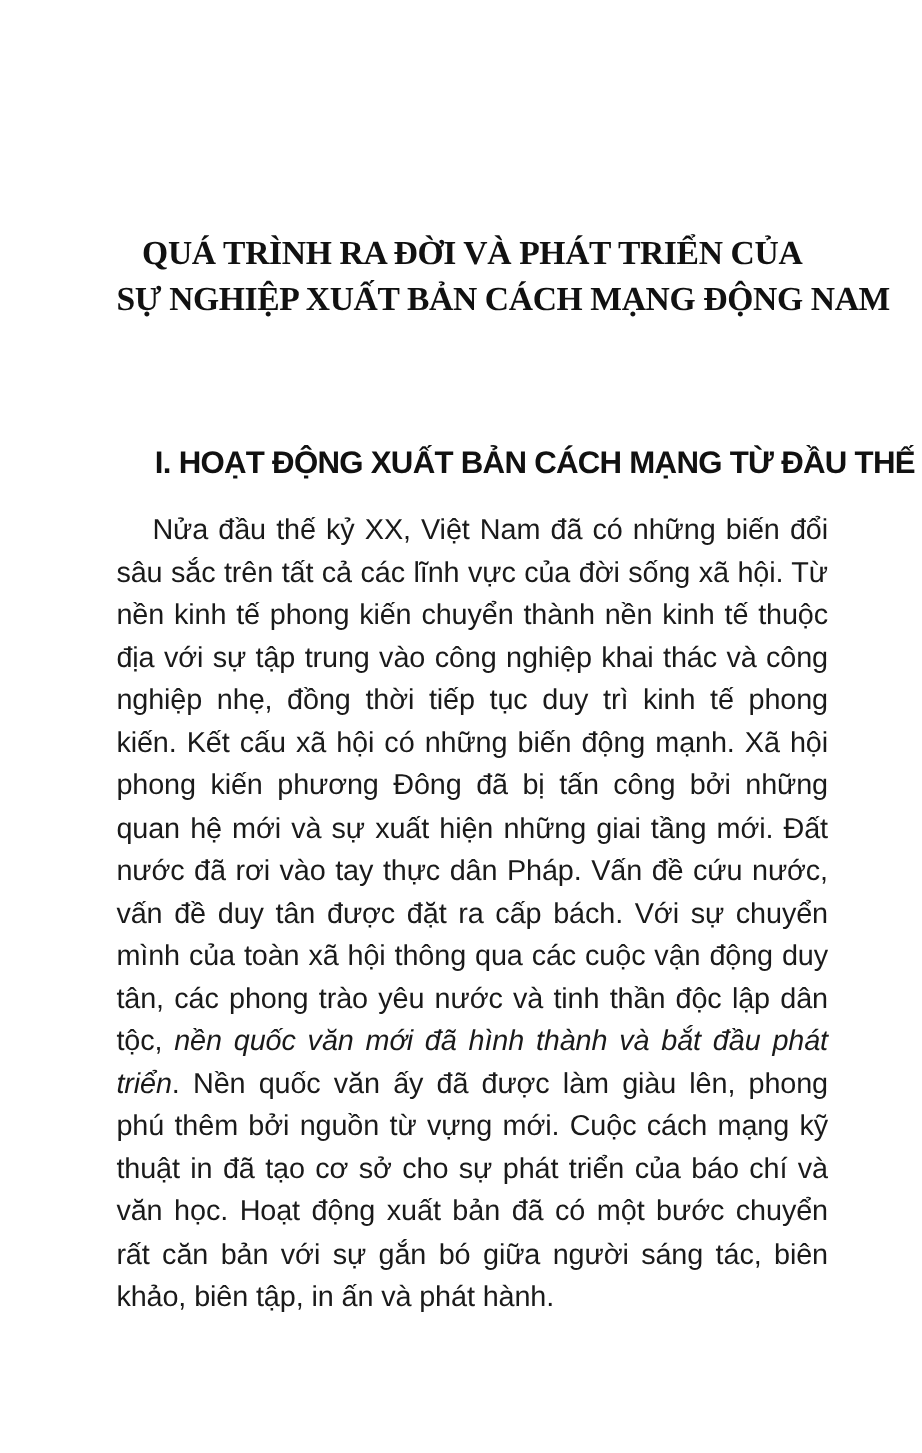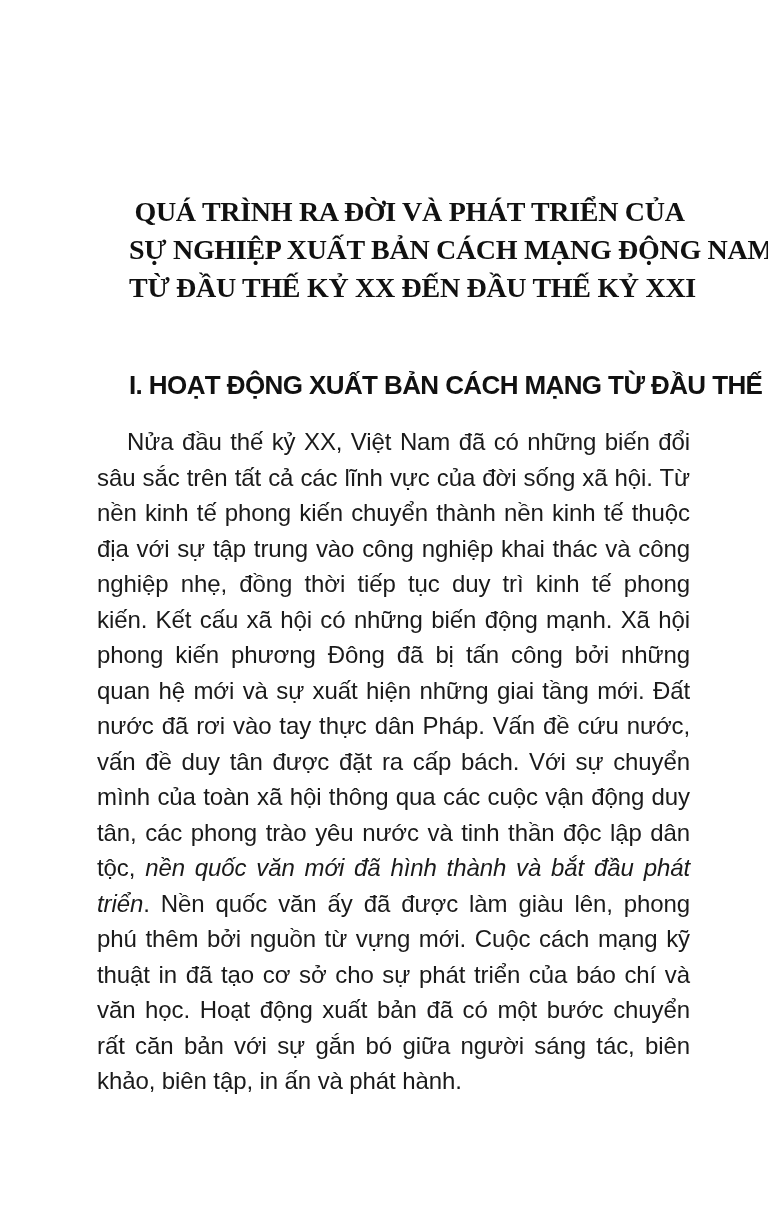--- a/index.html
+++ b/index.html
@@ -24,21 +24,20 @@
     text-align: center;
     font-family: "Liberation Serif", serif;
     font-weight: bold;
     font-size: 28px;
     line-height: 38px;
     letter-spacing: -0.3px;
     color: #111111;
   }
   .chapter-title .title-line {
     white-space: nowrap;
-    margin-left: 32px;
   }
   .section-heading {
     position: absolute;
     top: 366px;
     left: 97px;
     width: 593px;
     margin: 0;
     font-family: "Liberation Sans", sans-serif;
     font-weight: bold;
     font-size: 26px;
@@ -69,21 +68,20 @@
   }
 </style>
 </head>
 <body>
 
 <div class="page">
 
   <header class="chapter-title">
     <div class="title-line">QUÁ TRÌNH RA ĐỜI VÀ PHÁT TRIỂN CỦA</div>
     <div class="title-line">SỰ NGHIỆP XUẤT BẢN CÁCH MẠNG ĐỘNG NAM</div>
-    <div class="title-line">TỪ ĐẦU THẾ KỶ XX ĐẾN ĐẦU THẾ KỶ XXI</div>
   </header>
 
   <h2 class="section-heading">
     <div class="heading-line">I. HOẠT ĐỘNG XUẤT BẢN CÁCH MẠNG TỪ ĐẦU THẾ KỶ</div>
   </h2>
 
   <p class="body-paragraph"><span>Nửa đầu thế kỷ XX, Việt Nam đã có những biến đổi sâu sắc trên tất cả các lĩnh vực của đời sống xã hội. Từ nền kinh tế phong kiến chuyển thành nền kinh tế thuộc địa với sự tập trung vào công nghiệp khai thác và công nghiệp nhẹ, đồng thời tiếp tục duy trì kinh tế phong kiến. Kết cấu xã hội có những biến động mạnh. Xã hội phong kiến phương Đông đã bị tấn công bởi những quan hệ mới và sự xuất hiện những giai tầng mới. Đất nước đã rơi vào tay thực dân Pháp. Vấn đề cứu nước, vấn đề duy tân được đặt ra cấp bách. Với sự chuyển mình của toàn xã hội thông qua các cuộc vận động duy tân, các phong trào yêu nước và tinh thần độc lập dân tộc, </span><em>nền quốc văn mới đã hình thành và bắt đầu phát triển</em><span>. Nền quốc văn ấy đã được làm giàu lên, phong phú thêm bởi nguồn từ vựng mới. Cuộc cách mạng kỹ thuật in đã tạo cơ sở cho sự phát triển của báo chí và văn học. Hoạt động xuất bản đã có một bước chuyển rất căn bản với sự gắn bó giữa người sáng tác, biên khảo, biên tập, in ấn và phát hành.</span></p>
 
 </div>
 

